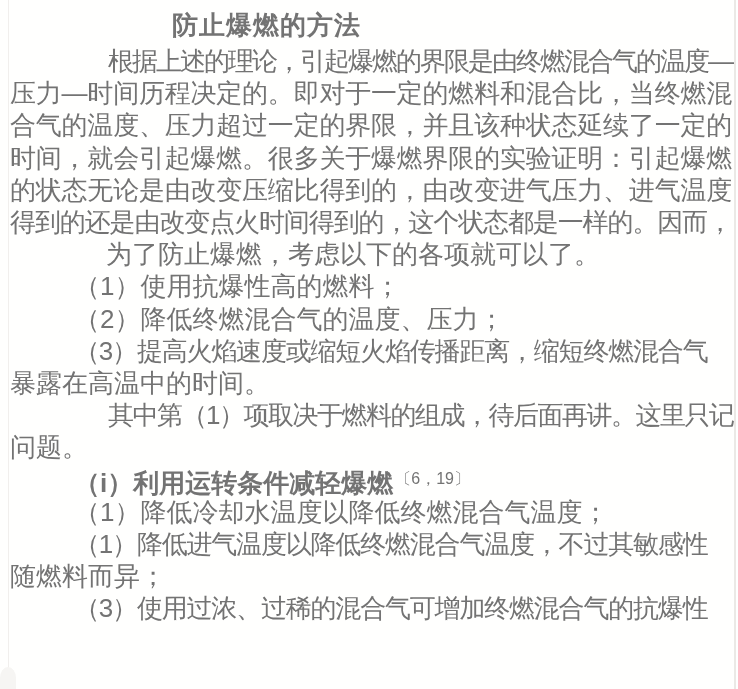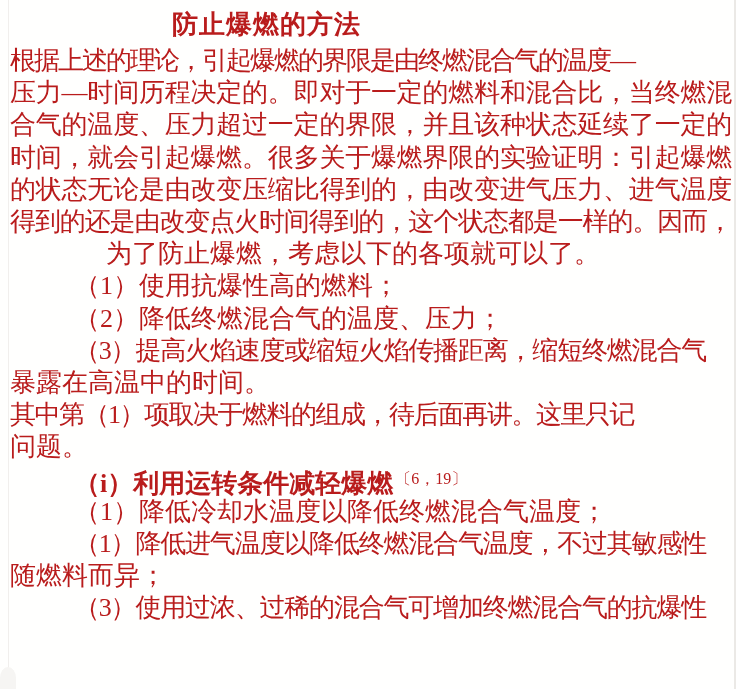--- a/index.html
+++ b/index.html
@@ -5,22 +5,22 @@
   html, body { margin: 0; padding: 0; }
   body {
     width: 738px; height: 689px; overflow: hidden;
     background: #ffffff;
   }
   .page {
     position: relative;
     width: 736px; height: 689px;
     background: #fffffe;
     overflow: hidden;
-    font-family: Liberation Serif, serif;
-    color: #b91c1c;
+    font-family: Liberation Sans, sans-serif;
+    color: #737373;
   }
   
   .edge-left {
     position: absolute; left: 8px; top: 0; width: 1px; height: 689px;
     background: #f1efed;
   }
   .edge-right {
     position: absolute; left: 734px; top: 0; width: 2px; height: 689px;
     background: #ebe9e6;
   }
@@ -38,21 +38,21 @@
   }
   .lines {
     position: absolute; left: 10px; top: 45px; width: 722px;
   }
   .line {
     height: 32.2px; line-height: 32.2px;
     font-size: 26px;
     white-space: nowrap;
   }
   .ind-none      { padding-left: 0; }
-  .ind-paragraph { }
+  .ind-paragraph { padding-left: 98px; }
   .ind-list      { padding-left: 64px; }
   .ind-half      { padding-left: 62px; margin-left: 34px; }
   .bold { font-weight: bold; }
   sup.cite {
     font-size: 16px;
     vertical-align: 8px;
     letter-spacing: 0;
     margin-left: 2px;
     font-weight: normal;
     text-align: right;

